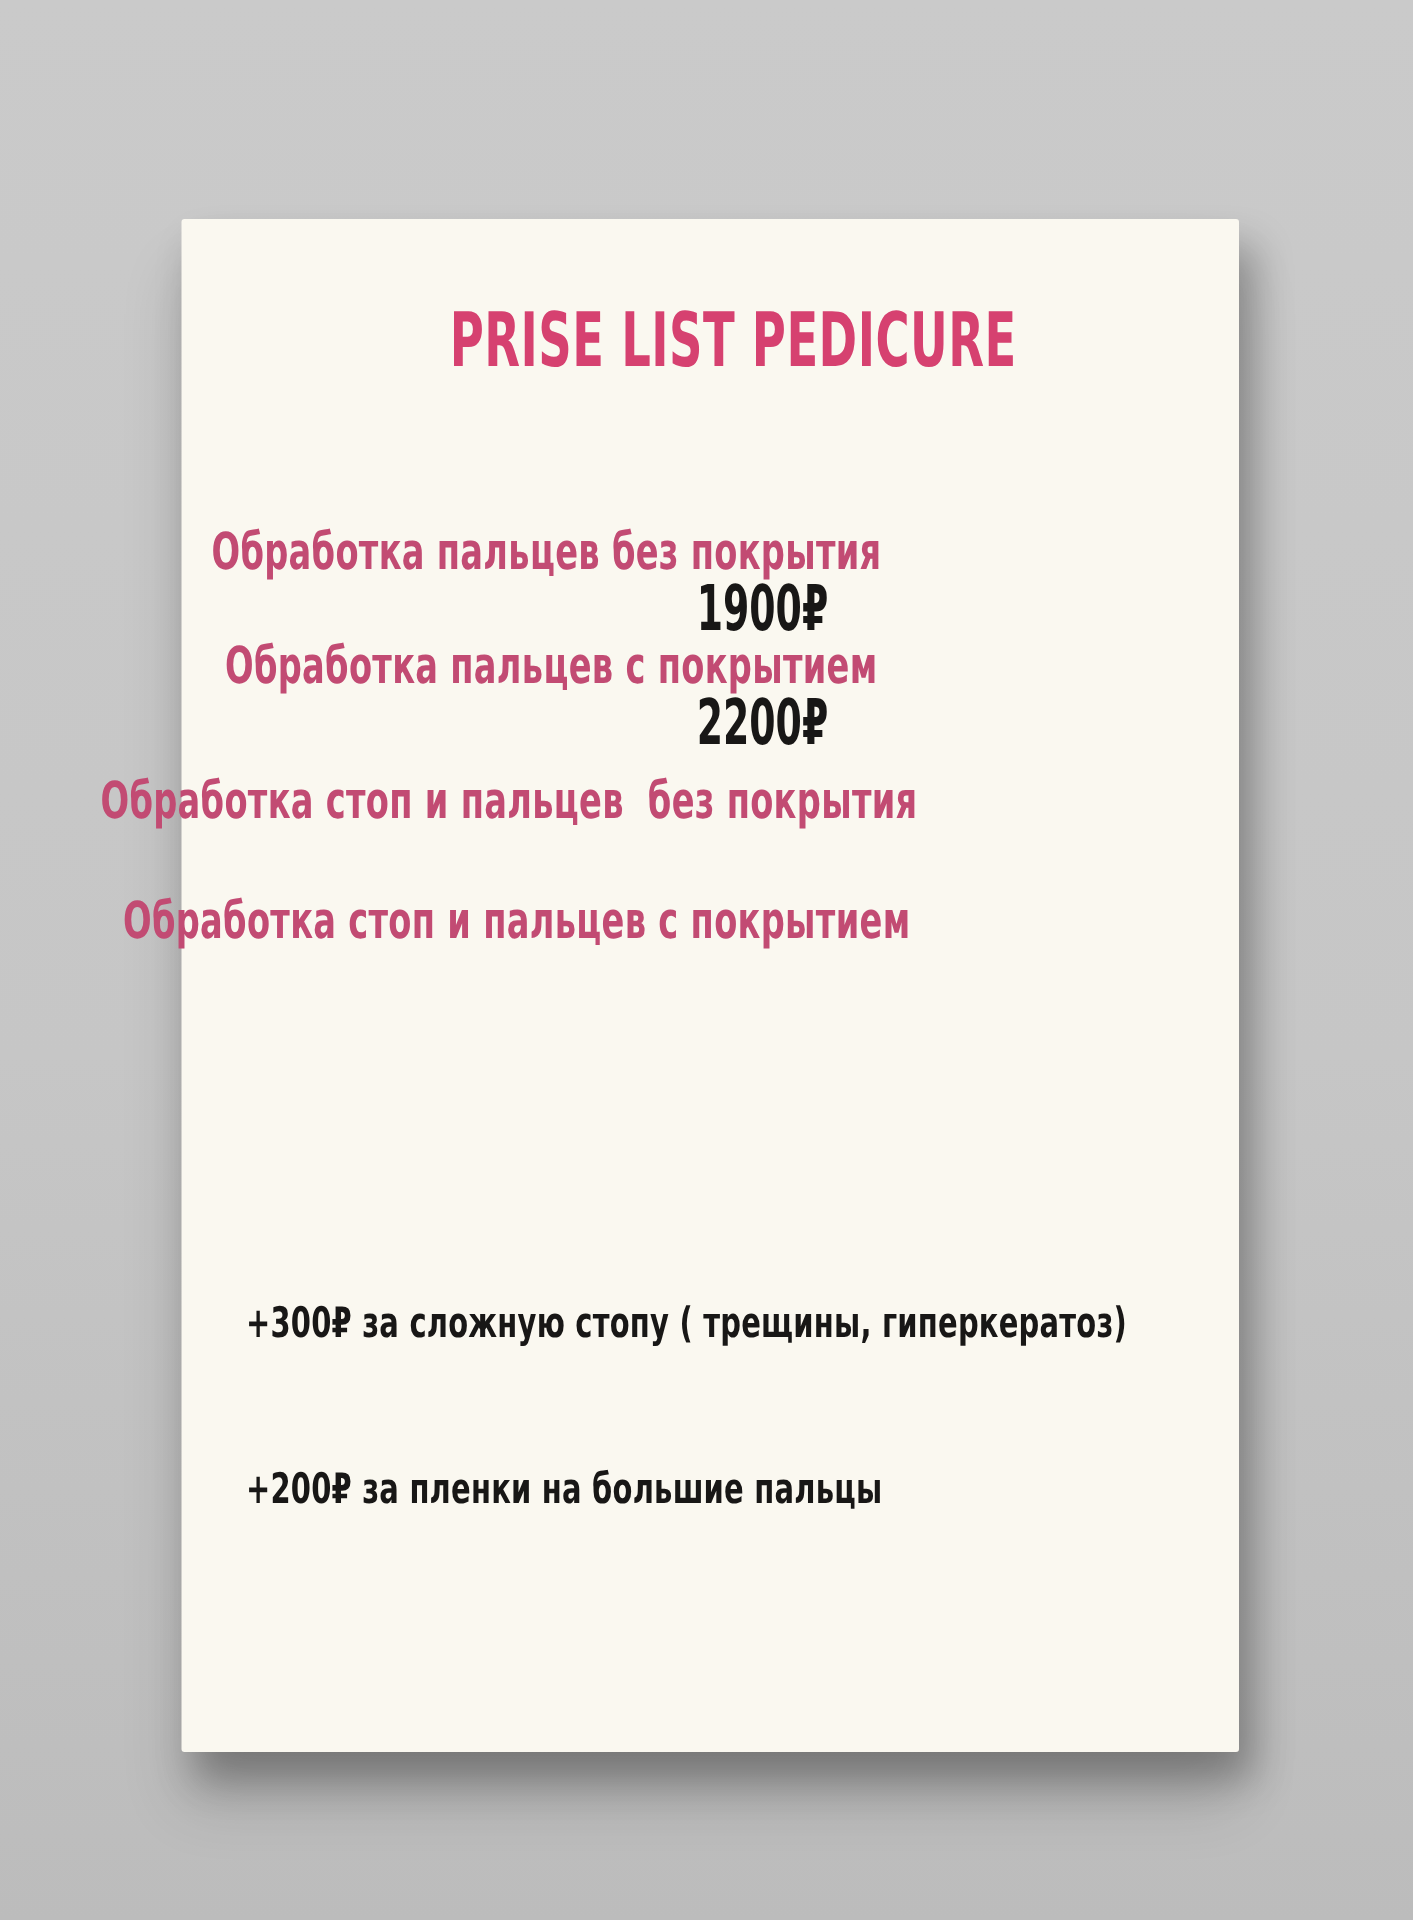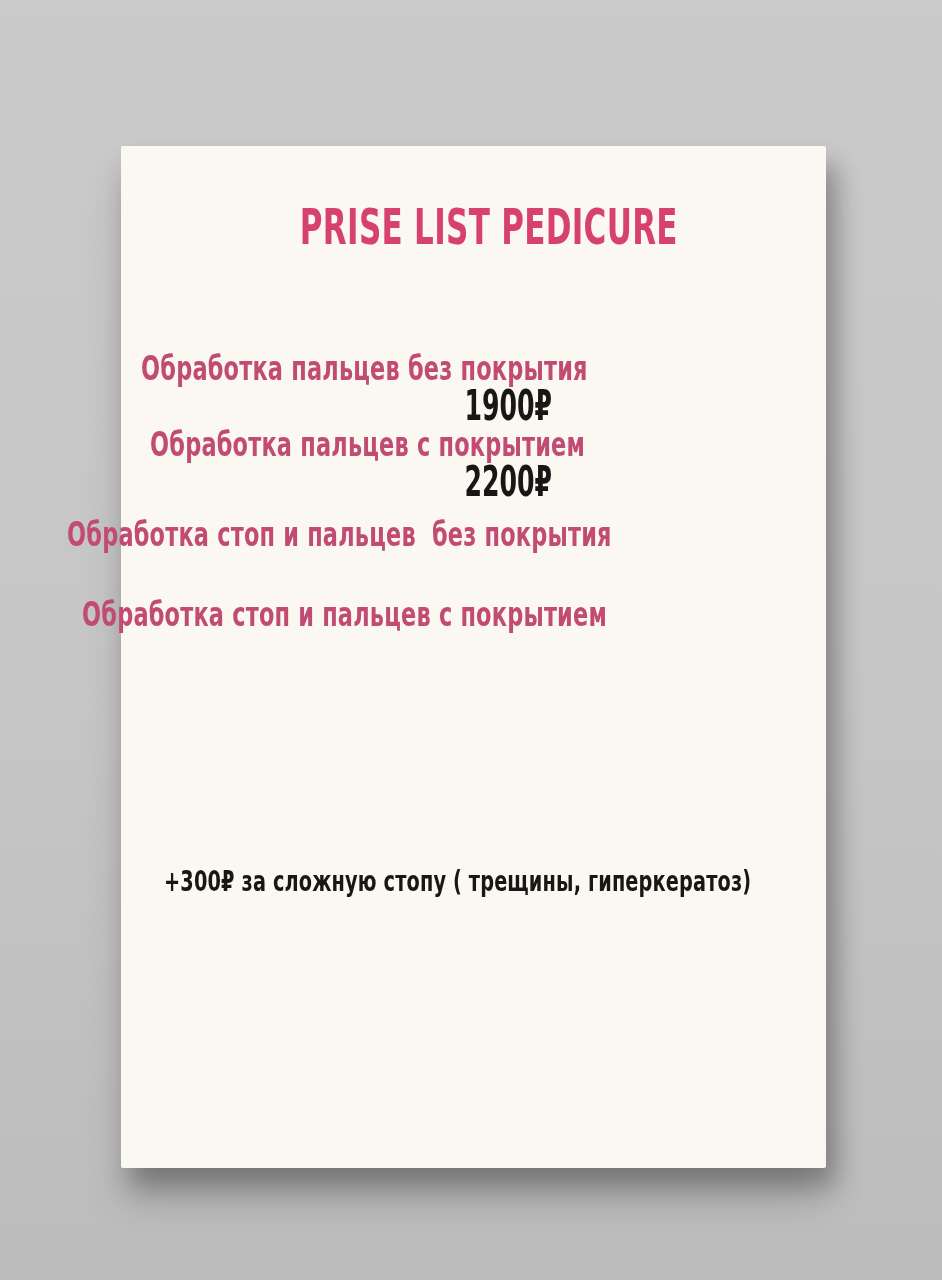--- a/index.html
+++ b/index.html
@@ -122,15 +122,18 @@
       <span class="sq label">Обработка стоп и пальцев с покрытием</span>
 
     </div>
 
 
     <div class="note" style="top:718px">
       <span class="sq">+300₽ за сложную стопу ( трещины, гиперкератоз)</span>
     </div>
 
 
+    <div class="note" style="top:829px">
+      <span class="sq">+200₽ за пленки на большие пальцы</span>
+    </div>
 
   </div>
 </div>
 
 </body></html>

